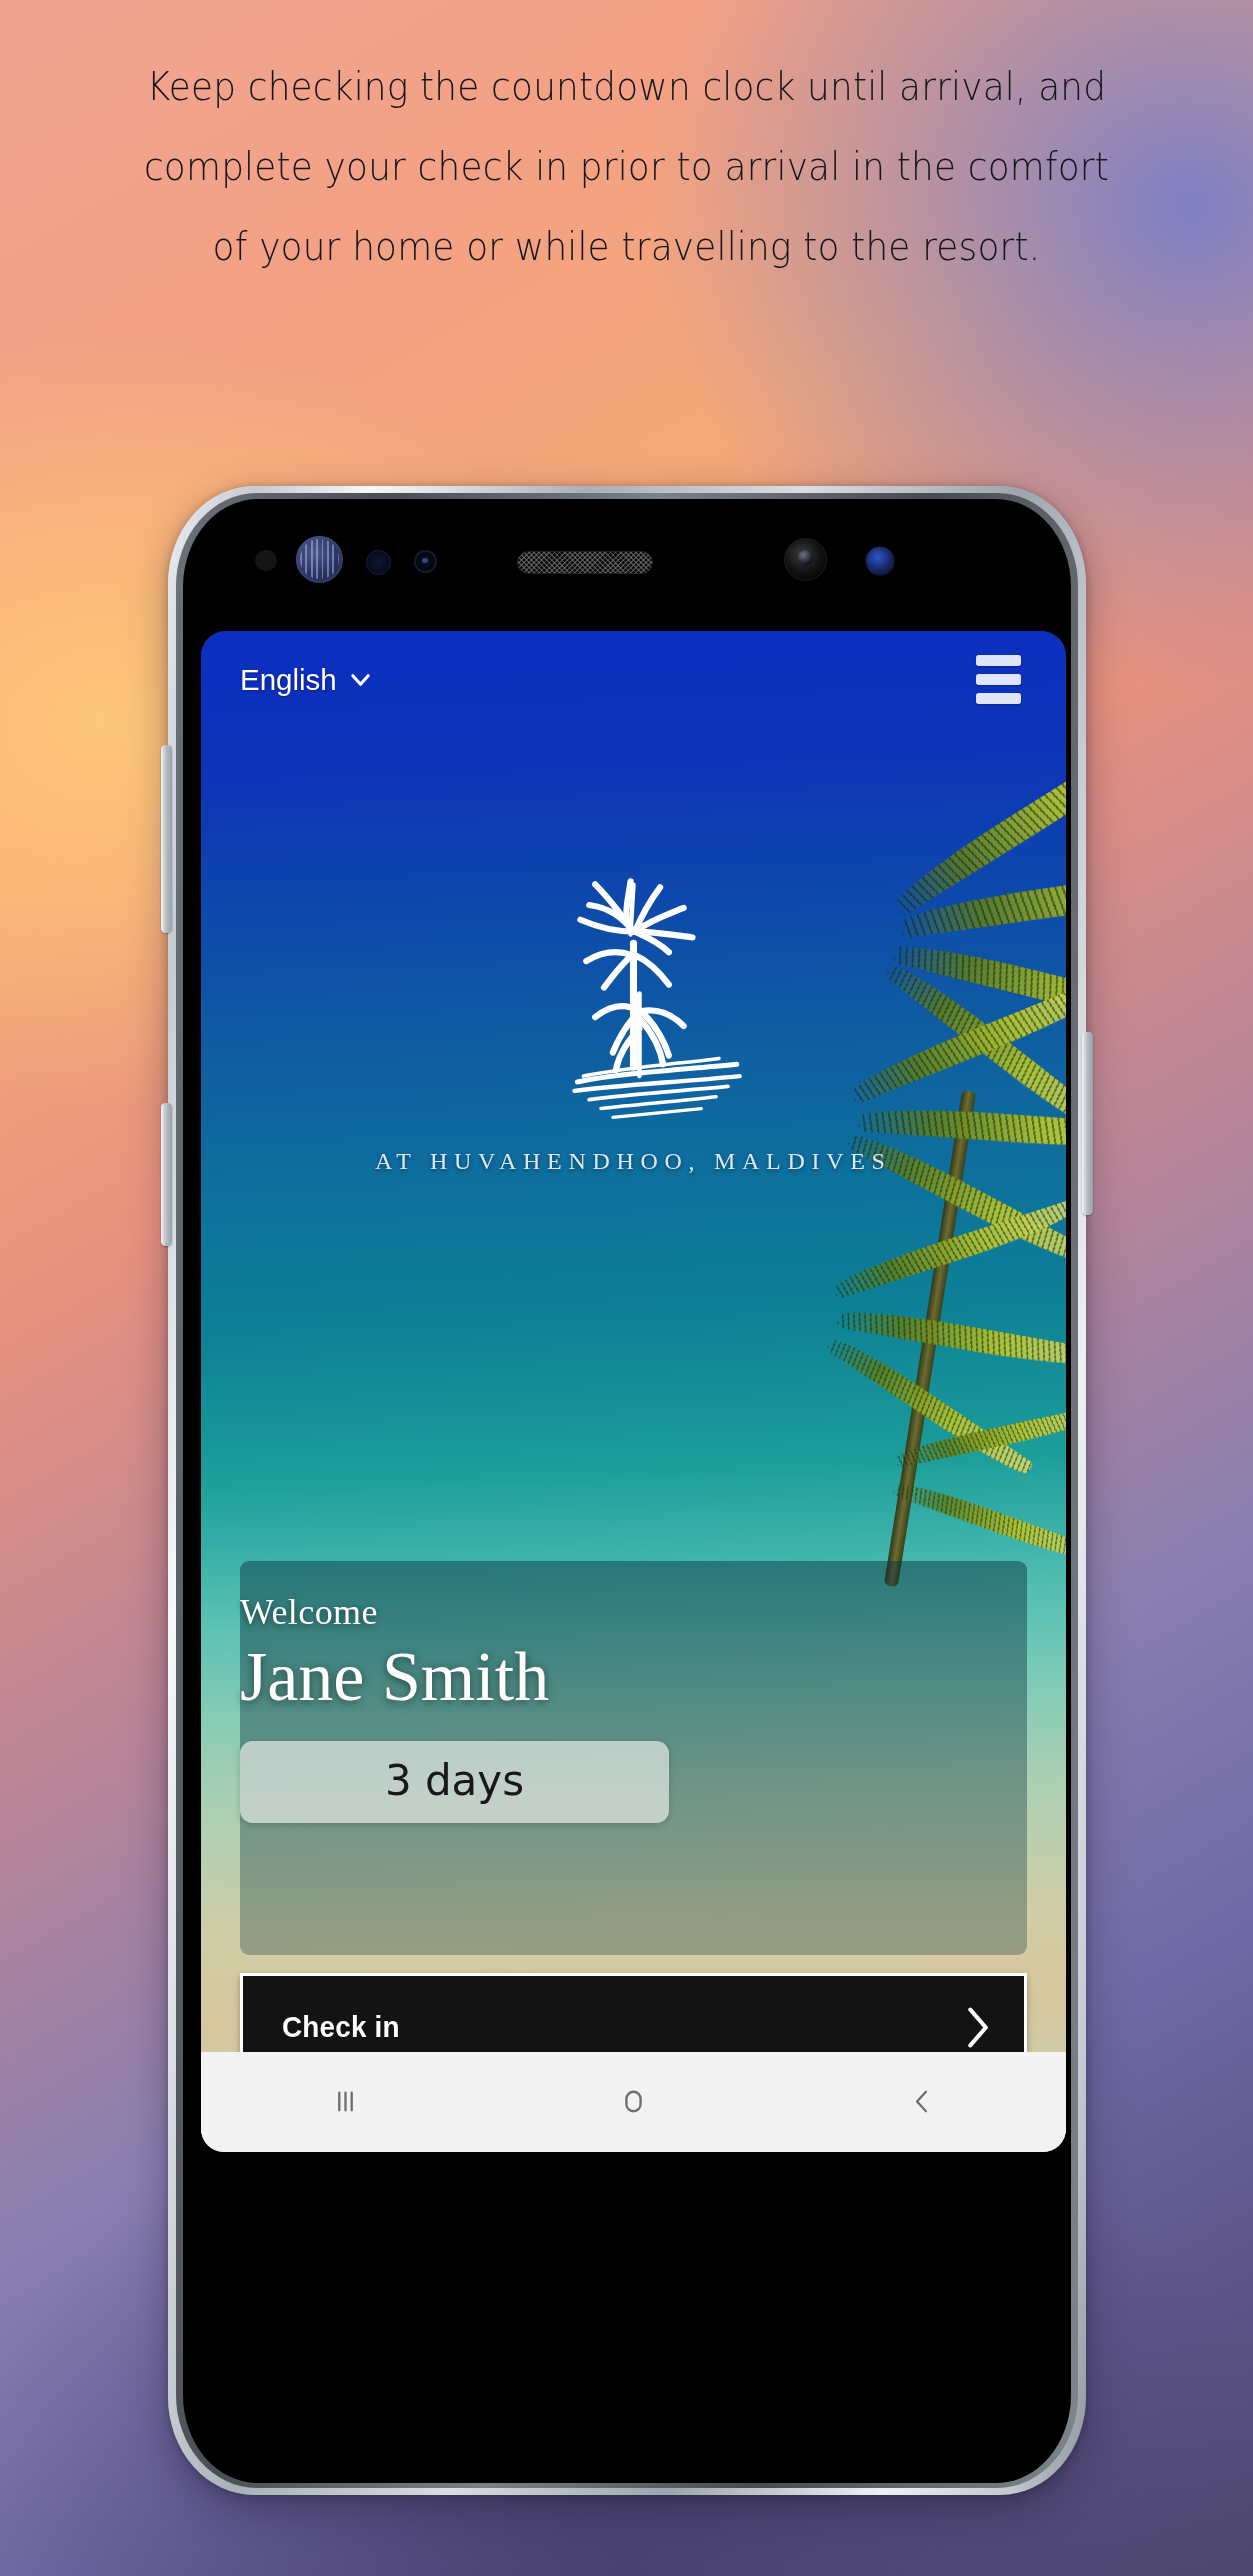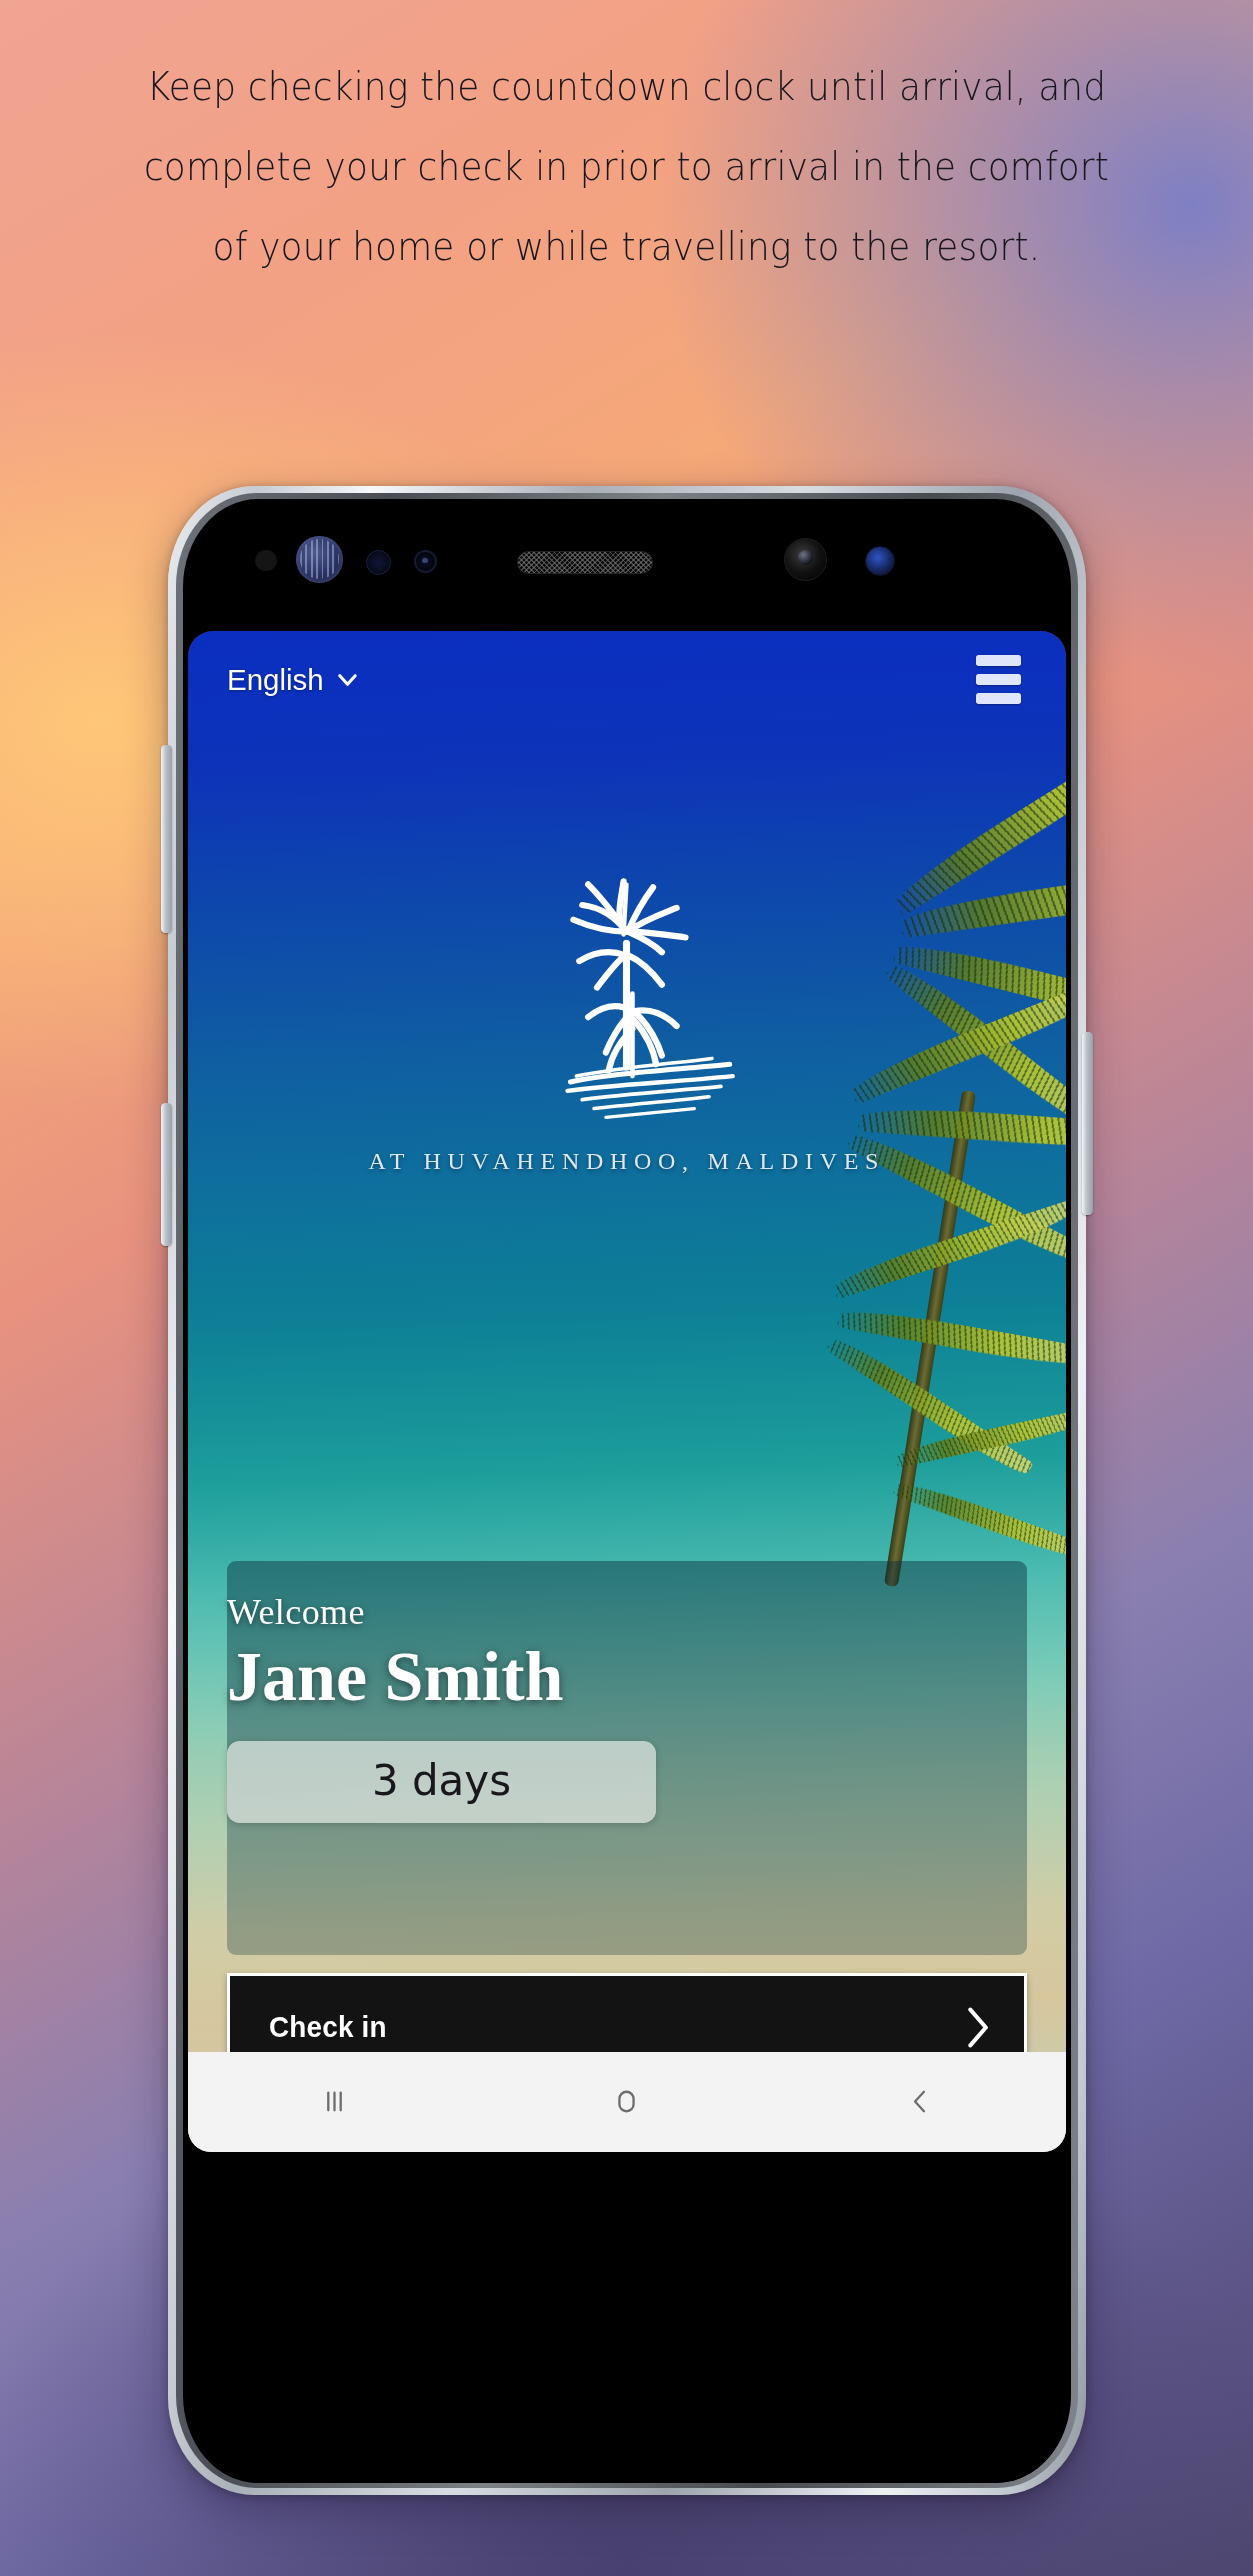--- a/index.html
+++ b/index.html
@@ -57,21 +57,21 @@
   }
   .glass {
     position:absolute; left:15px; right:15px; top:12.5px; bottom:12.5px;
     border-radius:75px/88px;
     background:#000;
     overflow:hidden;
   }
   
   .screen {
     position:absolute;
-    left:5px; right:5.4px;
+    left:18px; right:5.4px;
     top:132px;
     height:1521px;
     border-radius:25px 25px 23px 23px;
     overflow:hidden;
     background:#7f1d1d;
   }
   
   .sensors { position:absolute; left:0; right:0; top:0; height:132px; }
   .sensor { position:absolute; border-radius:50%; }
   .s-dot      { left:72px;  top:51px; width:21.5px; height:21.5px; background:#151515; }
@@ -210,21 +210,21 @@
     display:flex; flex-direction:column; align-items:flex-start;
     padding-top:30px;
   }
   .welcome-label {
     font-family:"Liberation Serif", serif;
     color:#fff; font-size:36px; letter-spacing:0.4px;
     text-shadow:0 1.8px 6.3px rgba(0,0,0,.5);
   }
   .guest-name {
     font-family:"Liberation Serif", serif;
-    color:#fff; font-size:70px; font-weight:700; line-height:1.12;
+    color:#fff; font-size:70px; font-weight:400; line-height:1.12;
     margin-top:5.4px;
     text-shadow:0 1.8px 9px rgba(0,0,0,.5);
   }
   .countdown {
     margin-top:25px;
     width:429px; padding:18px 0 19.7px;
     background:rgba(244,244,240,0.62);
     border-radius:12.5px;
     text-align:center;
     box-shadow:0 1.8px 7.2px rgba(0,0,0,.18);

